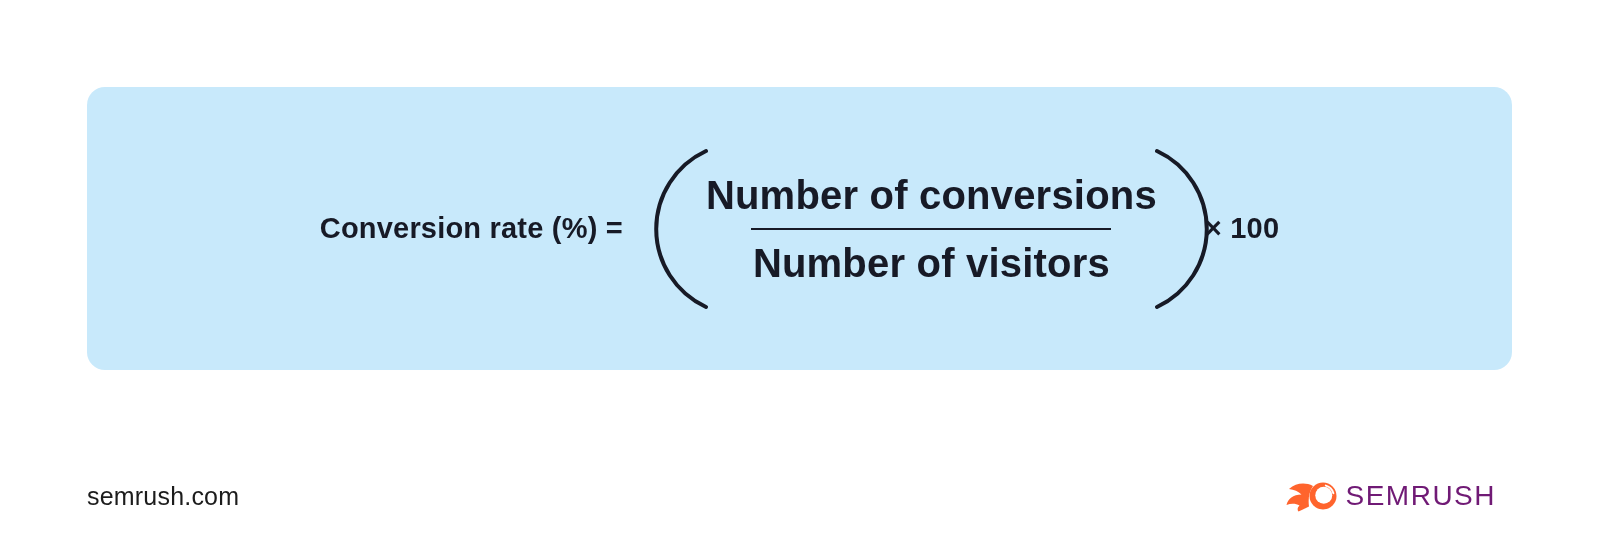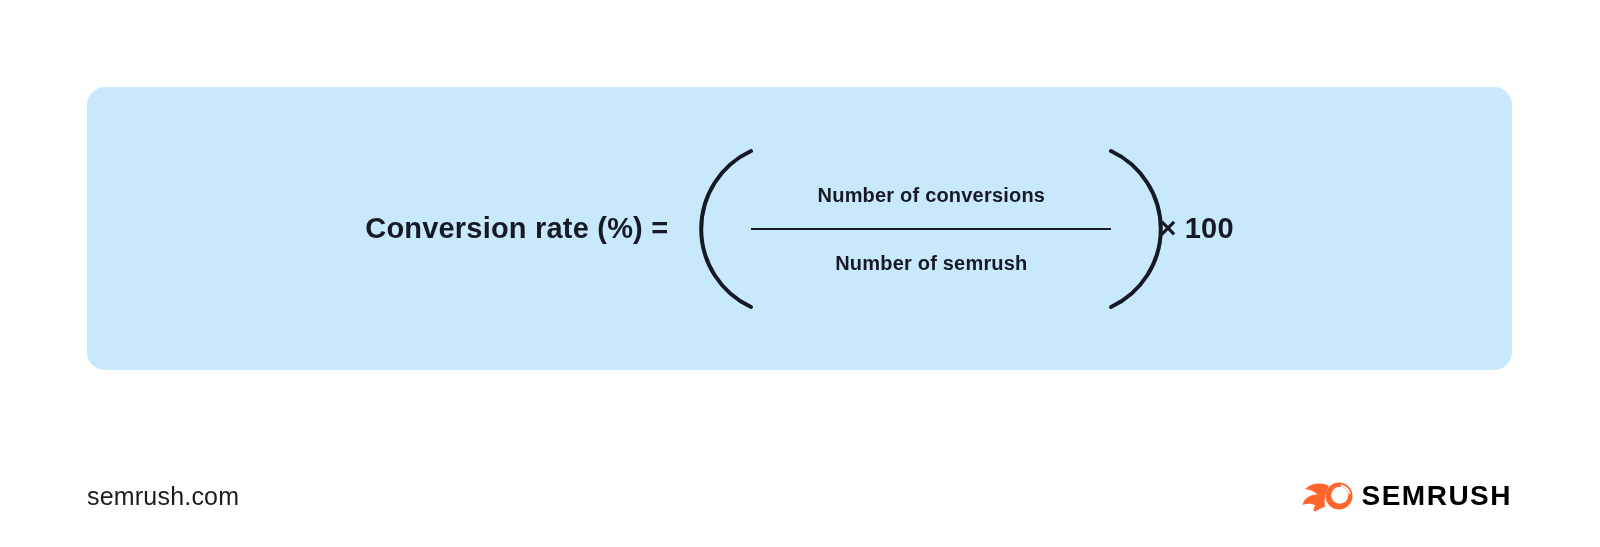--- a/index.html
+++ b/index.html
@@ -46,77 +46,77 @@
   .paren path {
     fill: none;
     stroke: #171A26;
     stroke-width: 4;
     stroke-linecap: round;
   }
   .fraction {
     display: flex;
     flex-direction: column;
     align-items: center;
-    font-size: 20px;
+    font-size: 40px;
   }
   .fraction .num, .fraction .den { line-height: 34px; }
   .frac-bar {
     width: 360px;
     height: 2px;
     background: #171A26;
     margin: 16px 0;
   }
   .mult { }
 
   
   .footer {
     position: absolute;
     left: 87px;
-    right: 88px;
+    right: 104px;
     top: 474px;
     height: 44px;
     display: flex;
     align-items: center;
     justify-content: space-between;
   }
   .site-url {
     font-size: 25px;
     color: #1c1c1c;
     letter-spacing: 0.2px;
   }
   .logo {
     display: flex;
     align-items: center;
     gap: 8px;
   }
   .logo-icon { display: block; }
   .wordmark {
     font-size: 28px;
-    font-weight: 700;
-    color: #000000;
+    font-weight: 400;
+    color: #701a75;
     letter-spacing: 1.5px;
   }
 </style>
 </head>
 <body>
 
 <div class="canvas">
 
   <section class="card">
     <div class="formula">
       <span class="lhs">Conversion rate (%) =</span>
 
       <svg class="paren" width="56" height="168" viewBox="0 0 56 168" aria-hidden="true">
         <path d="M52 6 A86 86 0 0 0 52 162"></path>
       </svg>
 
       <div class="fraction">
         <span class="num">Number of conversions</span>
         <div class="frac-bar"></div>
-        <span class="den">Number of semrush</span>
+        <span class="den">Number of visitors</span>
       </div>
 
       <svg class="paren" width="56" height="168" viewBox="0 0 56 168" aria-hidden="true">
         <path d="M4 6 A86 86 0 0 1 4 162"></path>
       </svg>
 
       <span class="mult">× 100</span>
     </div>
   </section>
 

